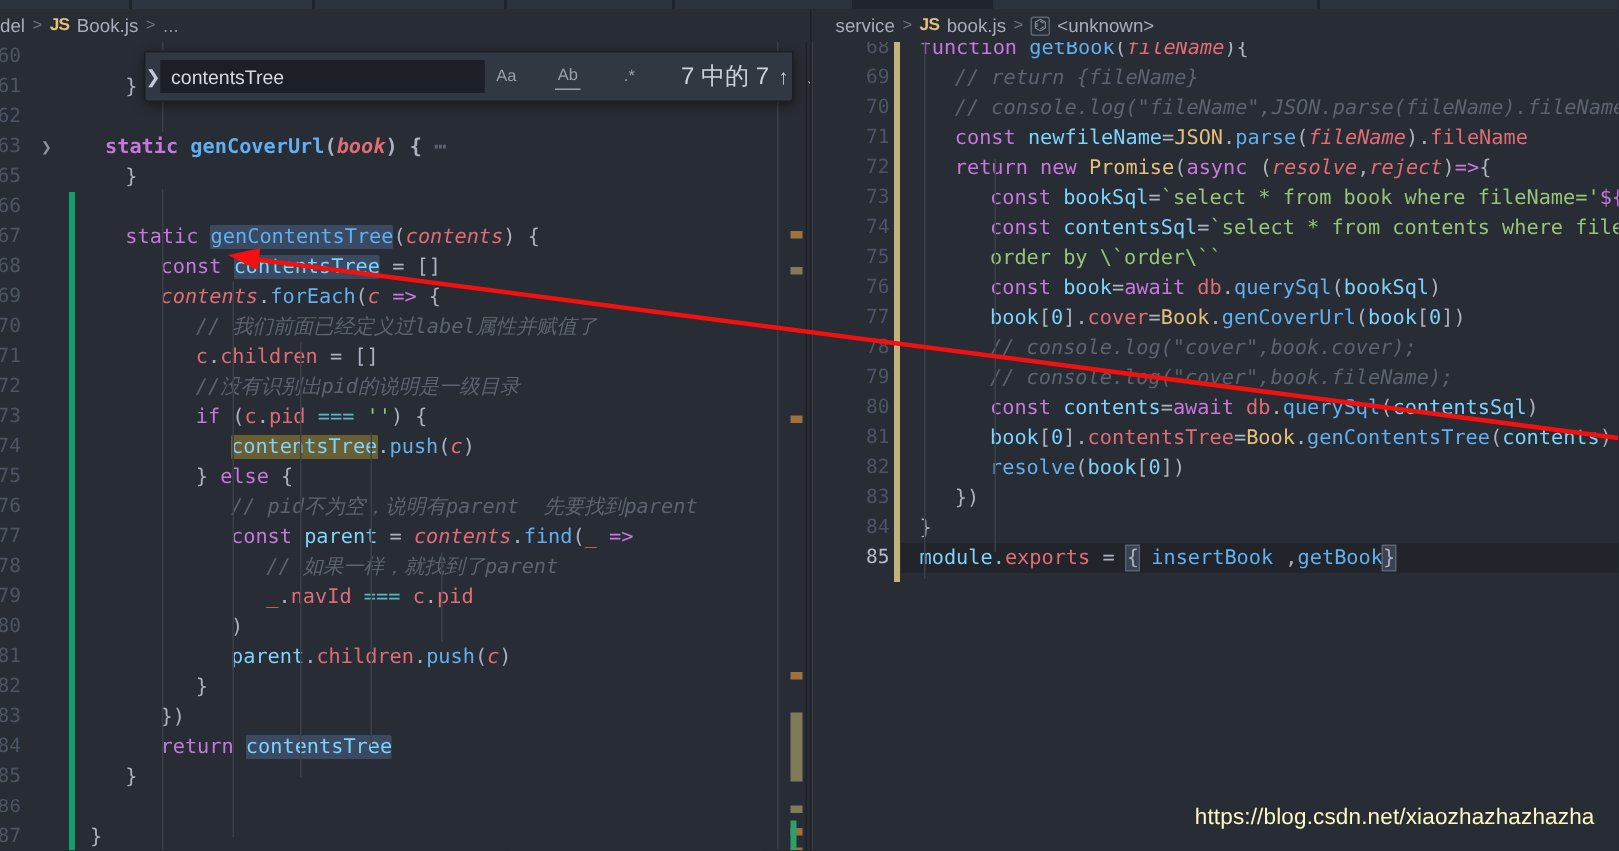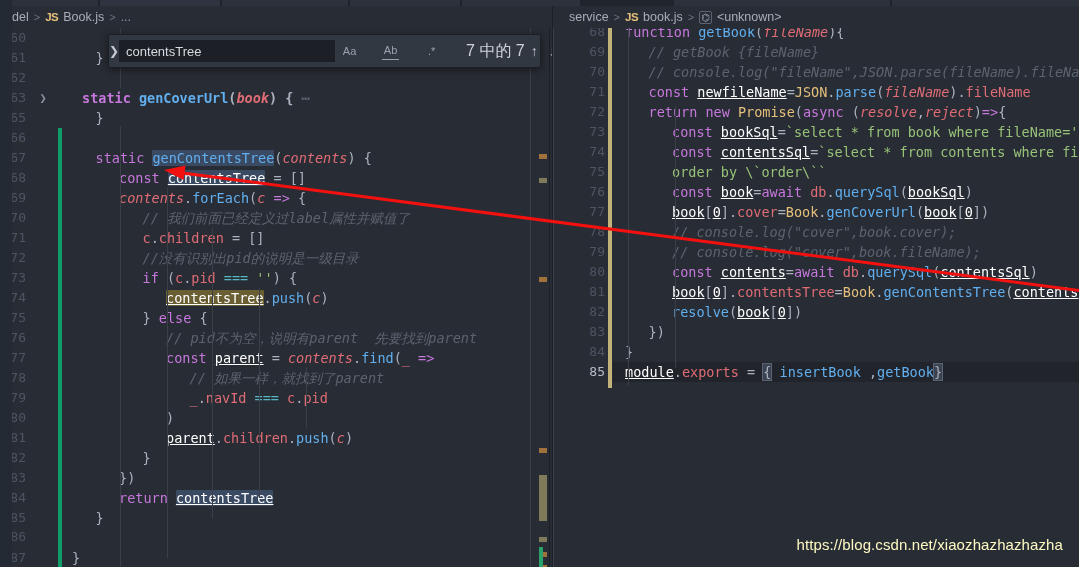--- a/index.html
+++ b/index.html
@@ -1,21 +1,21 @@
 <!DOCTYPE html>
 <html><head>
 <meta charset="utf-8">
 <style>
   html,body{margin:0;padding:0;background:#242a33;}
   body{
     width:1079px;height:567px;overflow:hidden;position:relative;
     font-family:"DejaVu Sans Mono","Liberation Mono",monospace;
     -webkit-font-smoothing:antialiased;
   }
-  .screen{position:absolute;inset:0;background:#242a33;margin-left:12px;}
+  .screen{position:absolute;inset:0;background:#242a33;}
 
   
   .tabstrip{position:absolute;left:0;top:0;width:1079px;height:6px;background:#20252d;}
   .tabstrip .tab{position:absolute;top:0;height:6px;background:#2c323c;}
   .tabstrip .tab.active{background:#2f3540;}
 
   
   .pane{position:absolute;top:6px;bottom:0;background:#282c34;overflow:hidden;}
   .pane-left{left:0;width:540px;}
   .pane-right{left:540px;width:539px;border-left:1px solid #1c2026;}
@@ -57,21 +57,21 @@
     position:absolute;left:0;height:20px;line-height:20px;white-space:pre;
     font-size:13.5px;font-family:"DejaVu Sans Mono","Liberation Mono",monospace;
   }
   .curline-b{position:absolute;left:0;right:0;height:20px;background:#21252b;}
 
   
   .kw{color:#c678dd;}        
   .fn{color:#61afef;}        
   .par{color:#e06c75;font-style:italic;}  
   .var{color:#e06c75;}       
-  .id{color:#ffffff;text-decoration:underline;}        
+  .id{color:#7dd3fc;}        
   .str{color:#98c379;}       
   .cmt{color:#5c6370;font-style:italic;}  
   .pun{color:#abb2bf;}       
   .op{color:#56b6c2;}        
   .cls{color:#e5c07b;}
   .emb{color:#c678dd;}
 
   .m-hit{background:#3a4a63;border-radius:1px;}
   .m-cur{background:#6a5e33;border-radius:1px;}
   .brk{background:#3b4251;outline:1px solid #5a6474;}
@@ -276,21 +276,21 @@
           <div class="ln" style="top: 234px;">80</div>
           <div class="ln" style="top: 254px;">81</div>
           <div class="ln" style="top: 274px;">82</div>
           <div class="ln" style="top: 294px;">83</div>
           <div class="ln" style="top: 314px;">84</div>
           <div class="ln cur" style="top: 334px;">85</div>
         </div>
       <div class="gitbar modr" style="left:55px;top:0px;height:360px;"></div>
       <div class="lines" id="lines-right">
           <div class="line" style="top: -6px; left: 12px;"><span class="kw">function </span><span class="fn">getBook</span><span class="pun">(</span><span class="par">fileName</span><span class="pun">){</span></div>
-          <div class="line" style="top: 14px; left: 35.5px;"><span class="cmt">// getBook {fileName}</span></div>
+          <div class="line" style="top: 14px; left: 35.5px;"><span class="cmt">// return {fileName}</span></div>
           <div class="line" style="top: 34px; left: 35.5px;"><span class="cmt">// console.log("fileName",JSON.parse(fileName).fileName)</span></div>
           <div class="line" style="top: 54px; left: 35.5px;"><span class="kw">const </span><span class="id">newfileName</span><span class="pun">=</span><span class="cls">JSON</span><span class="pun">.</span><span class="fn">parse</span><span class="pun">(</span><span class="par">fileName</span><span class="pun">).</span><span class="var">fileName</span></div>
           <div class="line" style="top: 74px; left: 35.5px;"><span class="kw">return </span><span class="kw">new </span><span class="cls">Promise</span><span class="pun">(</span><span class="kw">async </span><span class="pun">(</span><span class="par">resolve</span><span class="pun">,</span><span class="par">reject</span><span class="pun">)</span><span class="kw">=&gt;</span><span class="pun">{</span></div>
           <div class="line" style="top: 94px; left: 59px;"><span class="kw">const </span><span class="id">bookSql</span><span class="pun">=</span><span class="str">`select * from book where fileName='</span><span class="emb">${</span></div>
           <div class="line" style="top: 114px; left: 59px;"><span class="kw">const </span><span class="id">contentsSql</span><span class="pun">=</span><span class="str">`select * from contents where fileNam</span></div>
           <div class="line" style="top: 134px; left: 59px;"><span class="str">order by \`order\``</span></div>
           <div class="line" style="top: 154px; left: 59px;"><span class="kw">const </span><span class="id">book</span><span class="pun">=</span><span class="kw">await </span><span class="var">db</span><span class="pun">.</span><span class="fn">querySql</span><span class="pun">(</span><span class="id">bookSql</span><span class="pun">)</span></div>
           <div class="line" style="top: 174px; left: 59px;"><span class="id">book</span><span class="pun">[</span><span class="id">0</span><span class="pun">].</span><span class="var">cover</span><span class="pun">=</span><span class="cls">Book</span><span class="pun">.</span><span class="fn">genCoverUrl</span><span class="pun">(</span><span class="id">book</span><span class="pun">[</span><span class="id">0</span><span class="pun">])</span></div>
           <div class="line" style="top: 194px; left: 59px;"><span class="cmt">// console.log("cover",book.cover);</span></div>
           <div class="line" style="top: 214px; left: 59px;"><span class="cmt">// console.log("cover",book.fileName);</span></div>

